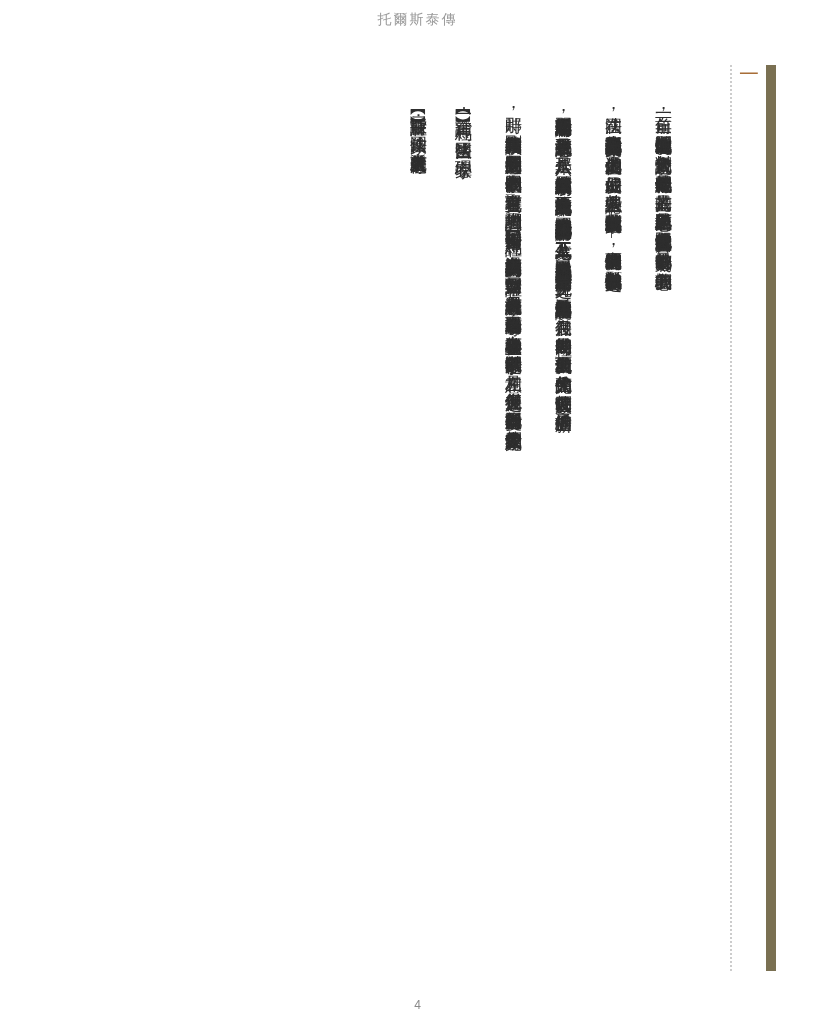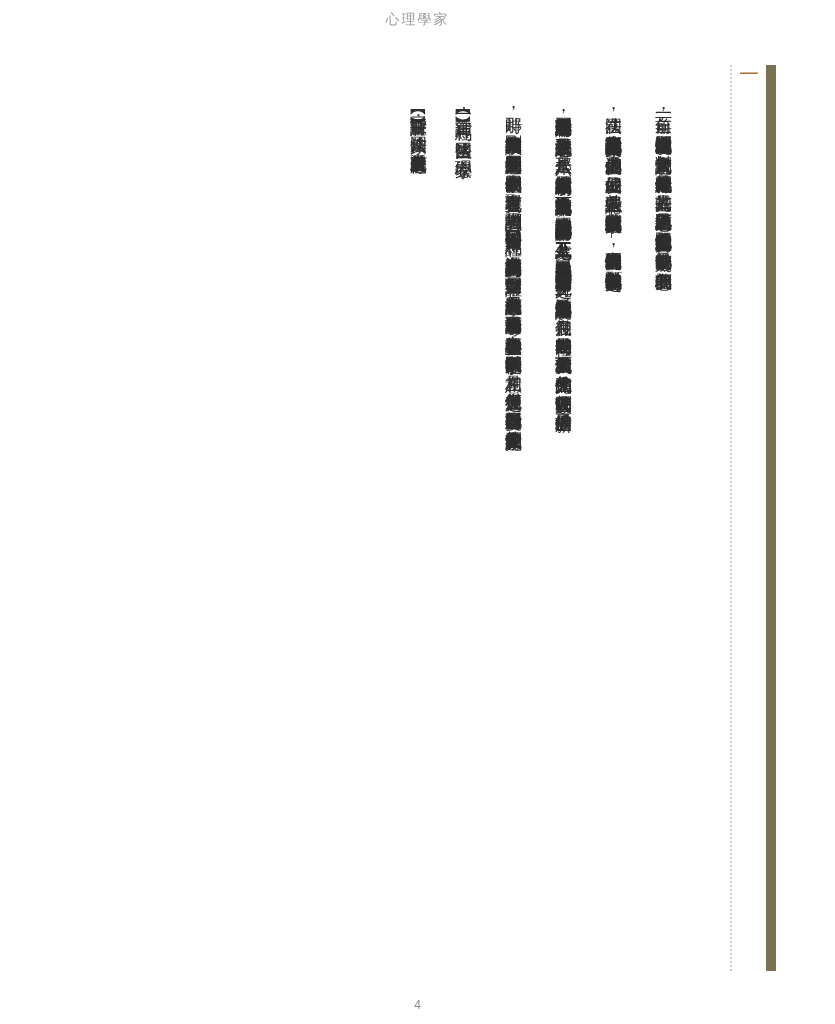--- a/index.html
+++ b/index.html
@@ -86,21 +86,21 @@
     font-family: "Liberation Sans", sans-serif;
     font-size: 12px;
     color: #8a8a8a;
   }
 </style>
 </head>
 <body>
 
 <div class="page">
 
-  <div class="book-title">心理學家</div>
+  <div class="book-title">托爾斯泰傳</div>
 
   <div class="accent-bar"></div>
 
   <div class="chapter-num">一</div>
 
   <div class="dotted-rule"></div>
 
   <div class="text-area">
     <p>一百年前，俄羅斯大地上閃爍著一位偉大的靈魂。對於我們這一代人來說，他是照耀我們青年時代最純、最真的光芒，他是一顆撫慰人心的巨星。即便是在十九世紀末陰霾濃重的日暮黃昏，他的目光都時刻吸引著、安撫著我們的心。</p>
     <p>在法國，大部分人認為托爾斯泰遠不單單是受人愛戴的藝術家，他還是人們的一位朋友，一位最好的朋友，其中一些人還認為，他是歐洲所有藝術領域中唯一真正的朋友——在緬懷這神聖的靈魂的同時，我願對他表達我的感激和敬愛之情。</p>

